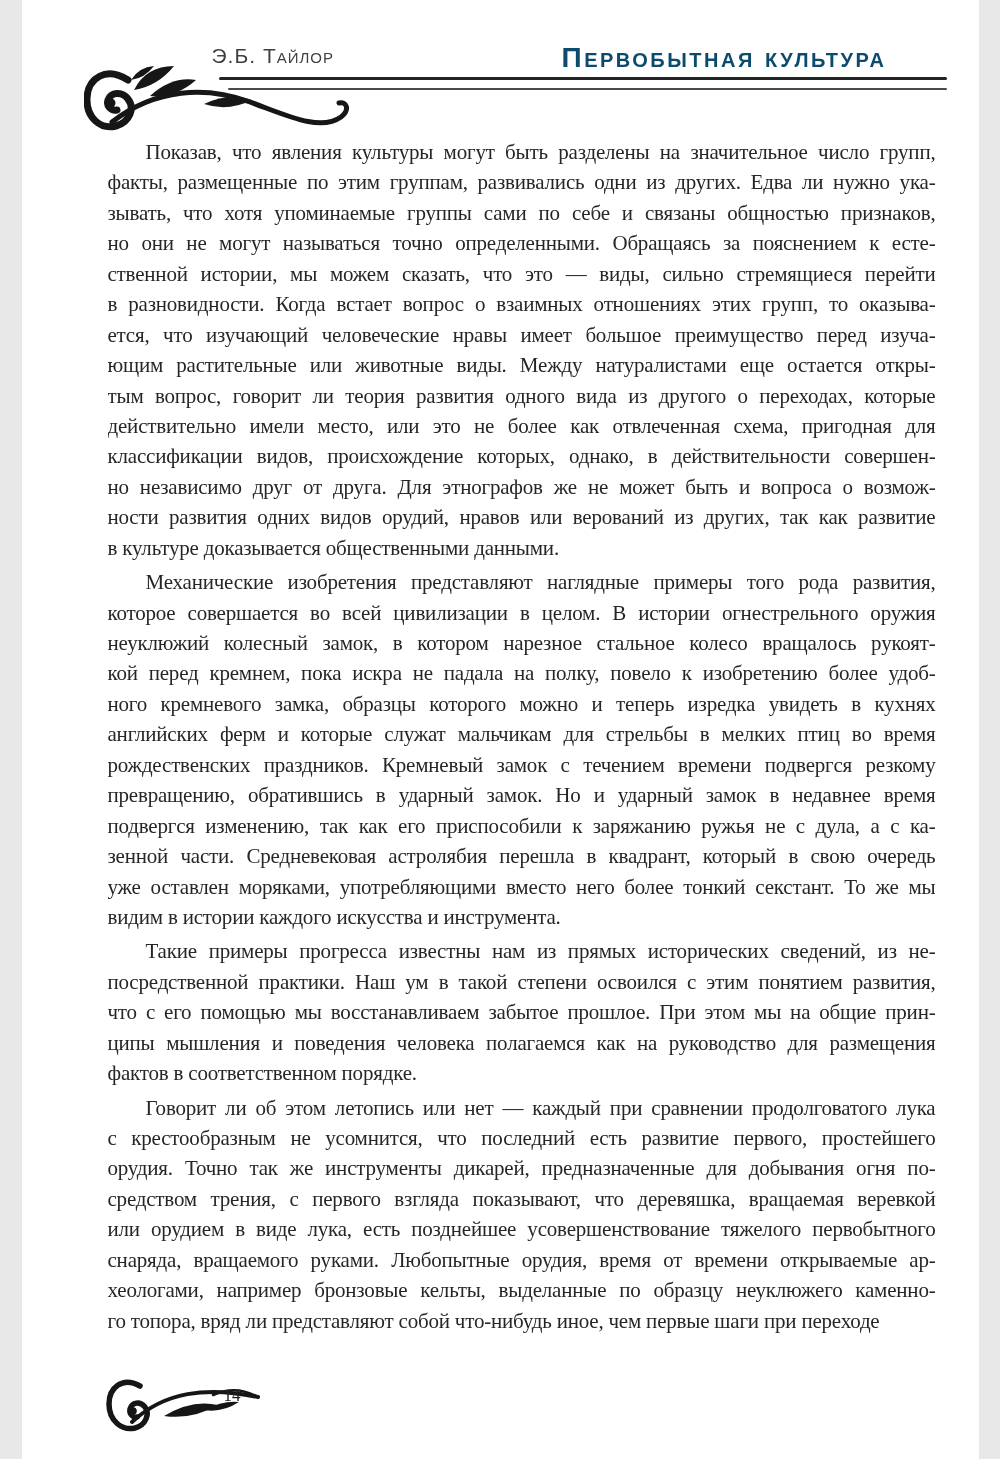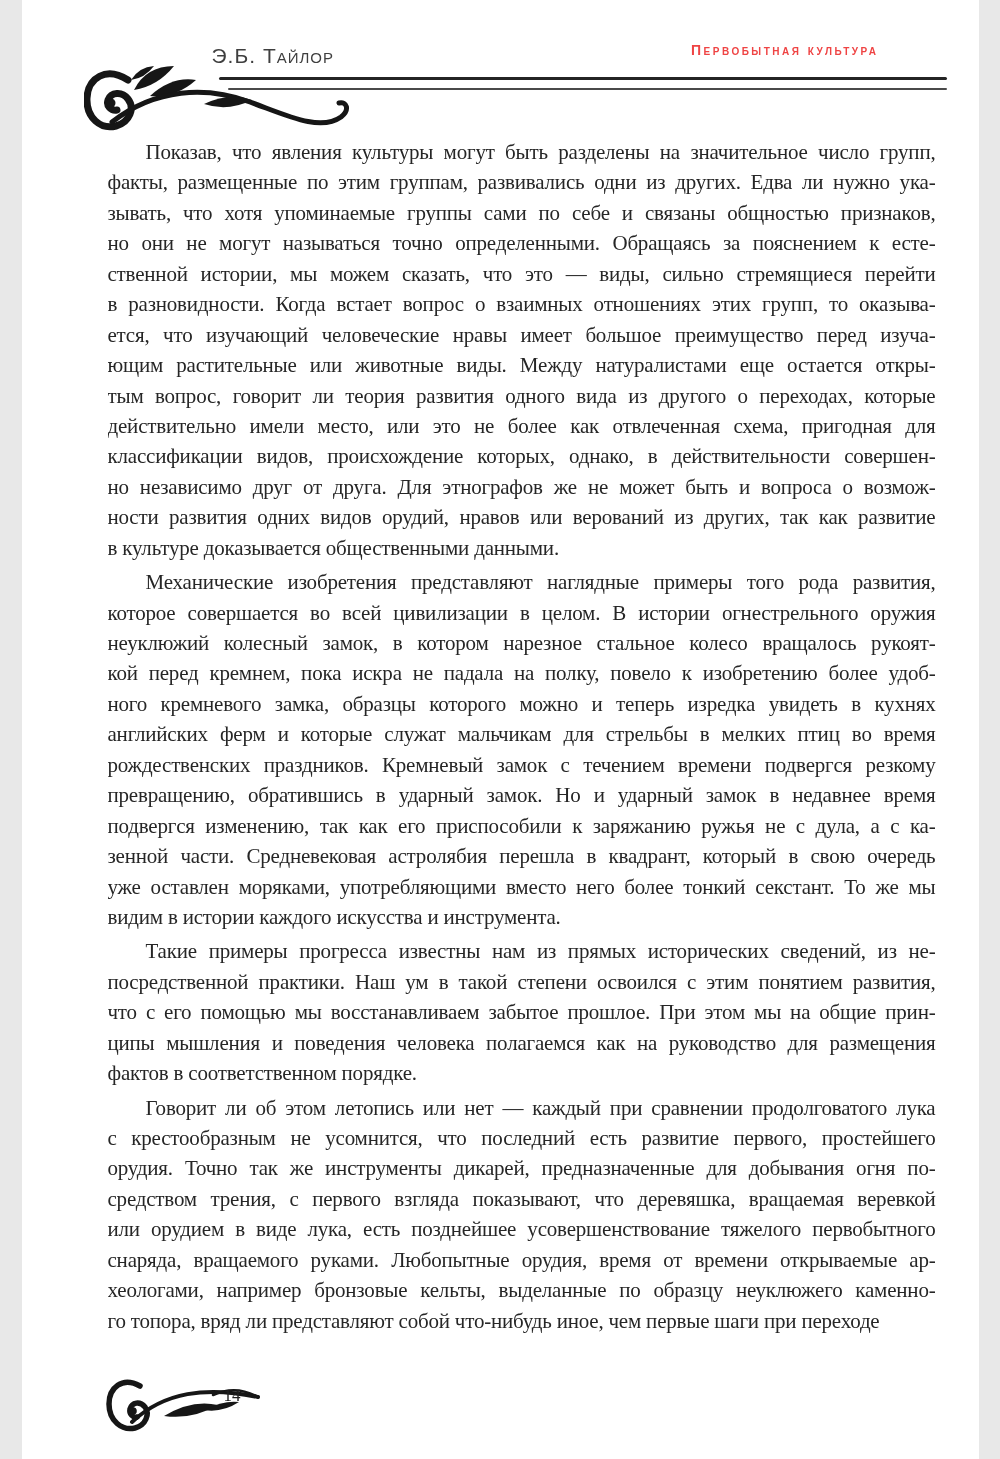--- a/index.html
+++ b/index.html
@@ -24,28 +24,28 @@
     top: 44px;
     font-family: "Liberation Sans", sans-serif;
     font-variant: small-caps;
     font-size: 21px;
     letter-spacing: 1px;
     color: #3f3f3f;
     white-space: nowrap;
   }
   .running-title {
     position: absolute;
-    right: 100px;
+    right: 92px;
     top: 42px;
     font-family: "Liberation Sans", sans-serif;
     font-variant: small-caps;
     font-weight: 700;
-    font-size: 14px;
+    font-size: 28px;
     letter-spacing: 2.5px;
-    color: #ef4444;
+    color: #0c4a6e;
     white-space: nowrap;
   }
   .rule-top {
     position: absolute;
     left: 197px;
     top: 77px;
     width: 728px;
     height: 3px;
     background: #242424;
     border-radius: 2px;

